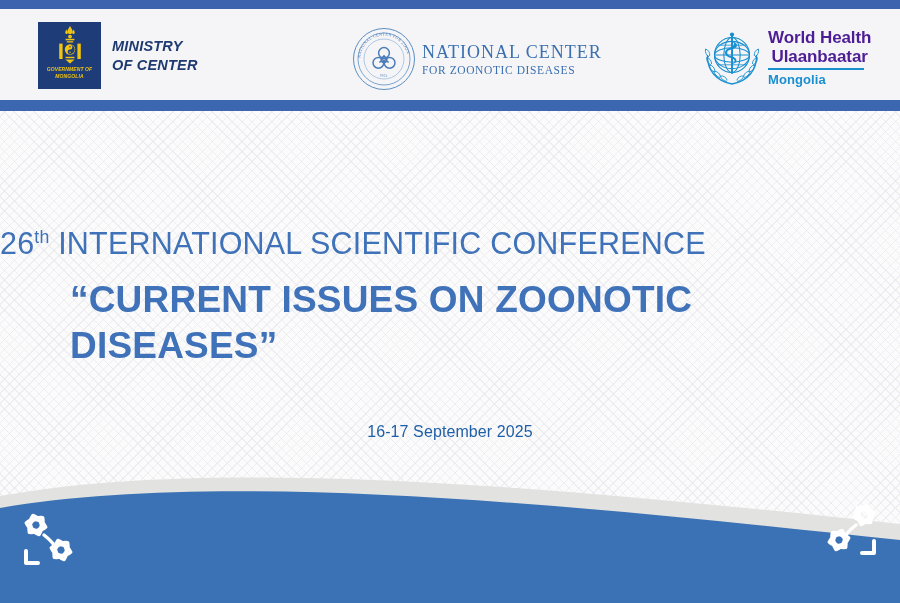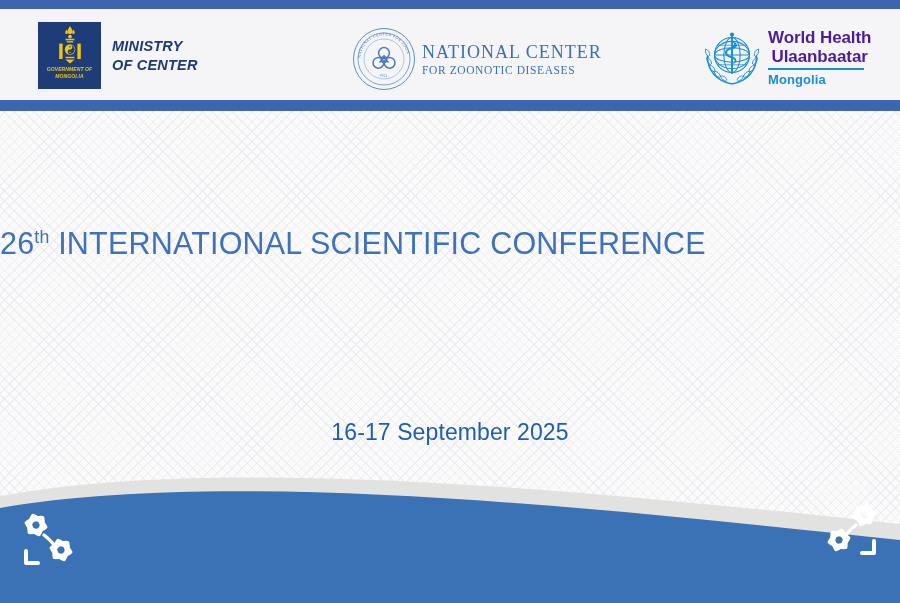--- a/index.html
+++ b/index.html
@@ -186,21 +186,21 @@
     padding: 0 70px;
   }
 
   .event-info {
     position: absolute;
     top: 306px;
     left: 0;
     width: 900px;
     text-align: center;
     color: #1f5fa8;
-    font-size: 23px;
+    font-size: 16px;
     line-height: 30px;
     letter-spacing: 0.1px;
   }
 
   
   .wave {
     position: absolute;
     bottom: 0; left: 0;
     width: 900px;
     height: 135px;
@@ -340,20 +340,21 @@
       </div>
     </div>
   </div>
 
   <div class="header-divider"></div>
 
   <div class="body-area">
 
     <div class="titles">
       <div class="title-main"><span>26</span><sup>th</sup><span> INTERNATIONAL SCIENTIFIC CONFERENCE</span></div>
+      <div class="title-quoted">“CURRENT ISSUES ON ZOONOTIC DISEASES”</div>
     </div>
 
     <div class="event-info">
       <div>16-17 September 2025</div>
     </div>
   </div>
 
   <svg class="wave" viewBox="0 0 900 135" preserveAspectRatio="none">
     <path d="M0,28 C230,-14 600,24 900,56 L900,135 L0,135 Z" fill="#e2e2e0"></path>
     <path d="M0,40 C230,0 600,40 900,72 L900,135 L0,135 Z" fill="#3a72b5"></path>

